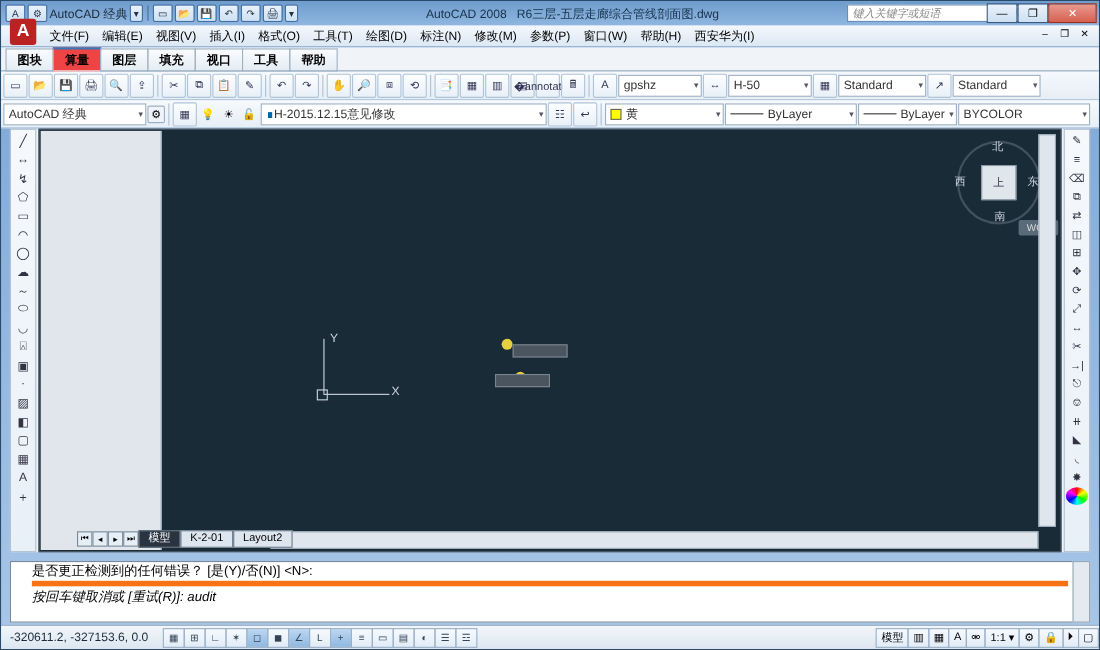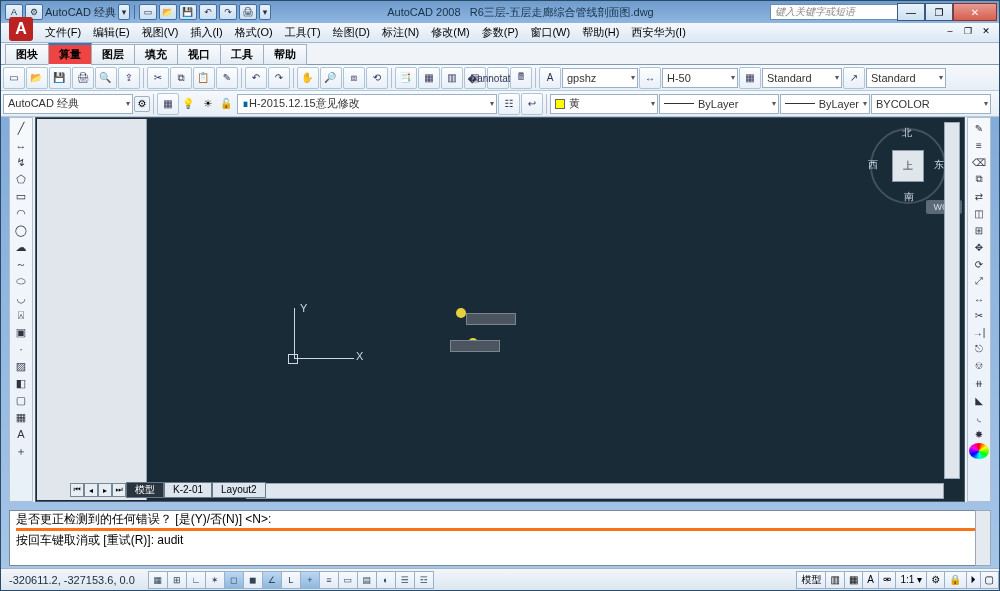--- a/index.html
+++ b/index.html
@@ -80,22 +80,22 @@
 .modeltabs { position:absolute; left:34px; bottom:2px; height:18px; display:flex; align-items:center; gap:0; }
 .modeltabs .navbtn { width:14px; height:14px; border:1px solid #7a8896; background:#e6eef6; font-size:8px; display:flex; align-items:center; justify-content:center; }
 .modeltabs .tab { height:16px; padding:0 8px; border:1px solid #6a7886; background:#dde6ef; font-size:10px; line-height:14px; }
 .modeltabs .tab.active { background:#2a3440; color:#fff; }
 
 
 .hscroll { position:absolute; left:210px; right:20px; bottom:2px; height:16px; background:#dfe6ed; border:1px solid #98a8b8; }
 .vscroll { position:absolute; right:4px; top:4px; bottom:22px; width:16px; background:#dfe6ed; border:1px solid #98a8b8; }
 
 
-.cmdwin { position:absolute; left:8px; right:8px; bottom:24px; height:56px; background:#fff; border:1px solid #7a8a9a; font-family:SimSun,monospace; font-size:12px; color:#000; padding:1px 6px; line-height:15px; overflow:hidden; }
-.cmdwin .inputline { border-top:3px solid #f97316; margin-top:1px; padding-top:2px;}
+.cmdwin { position:absolute; left:8px; right:8px; bottom:24px; height:56px; background:#fff; border:1px solid #7a8a9a; font-family:SimSun,monospace; font-size:12px; color:#000; padding:1px 19px; line-height:15px; overflow:hidden; }
+.cmdwin .inputline { border-top:5px solid #f97316; margin-top:1px; padding-top:2px;font-style:italic;}
 .cmd-vscroll { position:absolute; right:8px; bottom:24px; width:16px; height:56px; background:#e4eaf0; border:1px solid #98a8b8; }
 
 
 .statusbar { position:absolute; left:0; right:0; bottom:0; height:22px; background:linear-gradient(#f2f6fa,#dce6f0); border-top:1px solid #a0b4c8; display:flex; align-items:center; font-size:11px;justify-content:flex-end; }
 .statusbar .coords { padding:0 8px; color:#1a2a3a; }
 .statusbar .sbtns { display:flex; margin-left:6px; }
 .statusbar .sb { width:20px; height:18px; border:1px solid #9ab0c6; background:linear-gradient(#f6faff,#e2ecf6); margin-left:-1px; display:flex; align-items:center; justify-content:center; font-size:9px; color:#345; }
 .statusbar .sb.on { background:linear-gradient(#bcd7f2,#8fb8e0); }
 .statusbar .flex { flex:1; }
 .statusbar .rsb { height:18px; border:1px solid #9ab0c6; background:linear-gradient(#f6faff,#e2ecf6); margin-left:-1px; padding:0 4px; display:flex; align-items:center; font-size:10px; }

